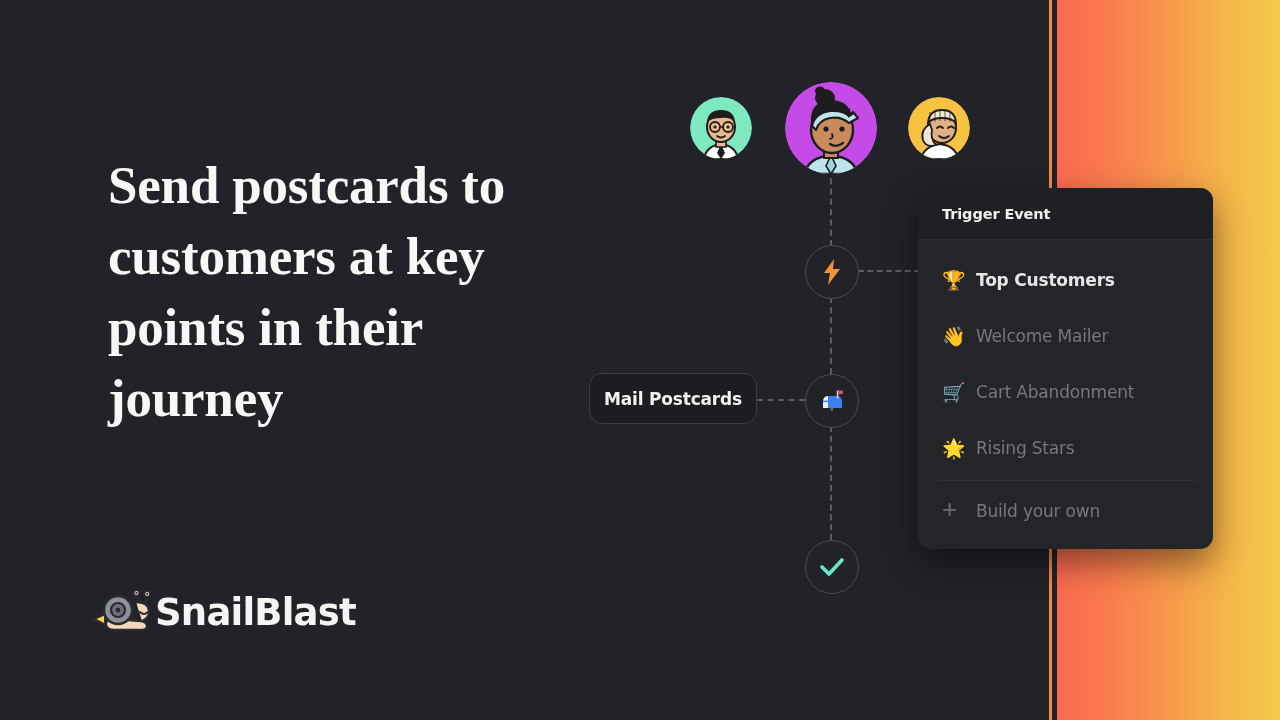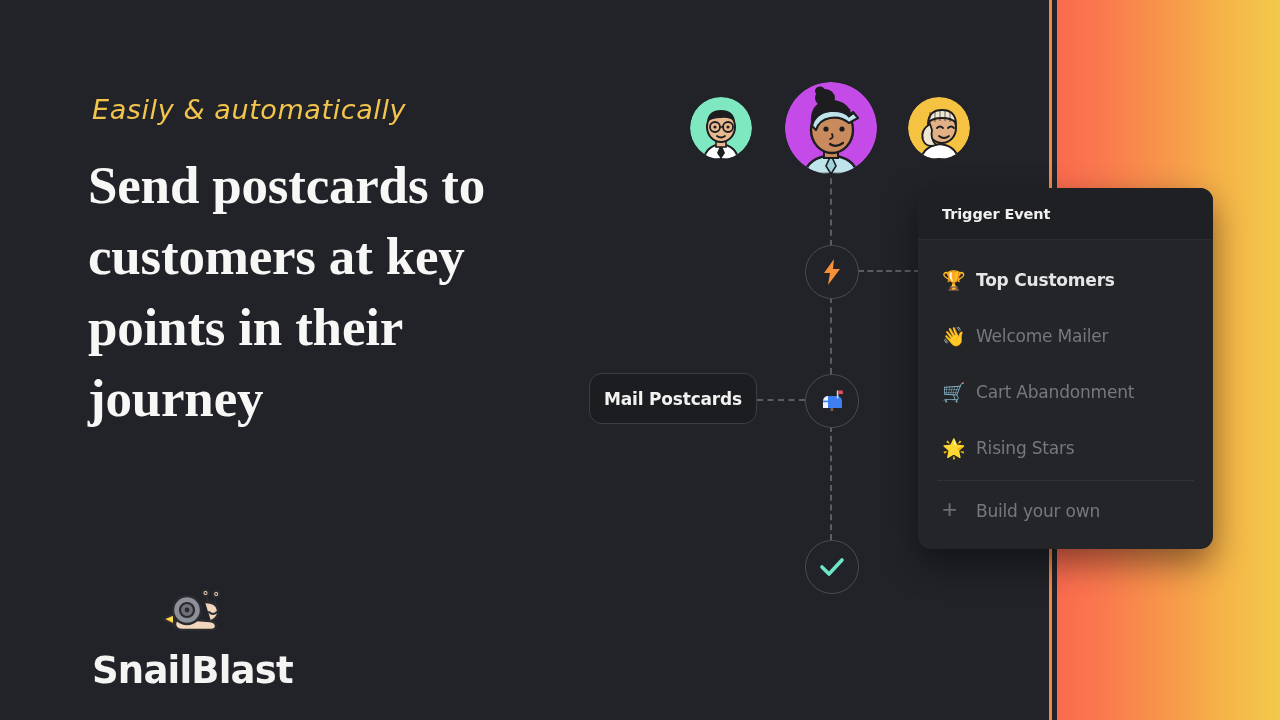--- a/index.html
+++ b/index.html
@@ -42,40 +42,39 @@
     top: 94px;
     font-family: "DejaVu Sans", sans-serif;
     font-style: italic;
     font-size: 27px;
     letter-spacing: 0.6px;
     color: #f3c44c;
     white-space: nowrap;
   }
   #headline {
     position: absolute;
-    left: 88px;
+    left: 108px;
     top: 150px;
     width: 470px;
     font-family: "Liberation Serif", serif;
     font-weight: 700;
     font-size: 53px;
     line-height: 71px;
     color: #f7f7f5;
     letter-spacing: -0.2px;
   }
 
   
   #logo {
     position: absolute;
     left: 92px;
     top: 588px;
     display: flex;
     align-items: center;
-    gap: 13px;
-    flex-direction: column;
+    gap: 1px;
   }
   #logo-mark { width: 62px; height: 48px; display: block; }
   #logo-word {
     font-family: "DejaVu Sans", sans-serif;
     font-weight: 700;
     font-size: 37px;
     letter-spacing: -0.8px;
     color: #f4f4f2;
   }
 
@@ -196,21 +195,20 @@
   }
 </style>
 </head>
 <body>
 
 <div id="stage">
 
   <div id="grad-band"></div>
   <div id="accent-stripe"></div>
 
-  <div id="eyebrow">Easily &amp; automatically</div>
   <div id="headline">Send postcards to customers at key points in their journey</div>
 
   <div id="logo">
     <svg id="logo-mark" viewBox="0 0 62 48">
 
       <path d="M2 31 L13 26 L13 37 Z" fill="#f6a23c" stroke="#2a2b2f" stroke-width="2" stroke-linejoin="round"></path>
       <path d="M5 31 L12 28.5 L12 34 Z" fill="#f6e04a"></path>
 
       <path d="M14 36 Q14 42 22 42 L50 42 Q55 42 55 38 Q55 34 49 33 L22 31 Q14 31 14 36 Z" fill="#f2d7bd" stroke="#2a2b2f" stroke-width="2.4" stroke-linejoin="round"></path>
 

